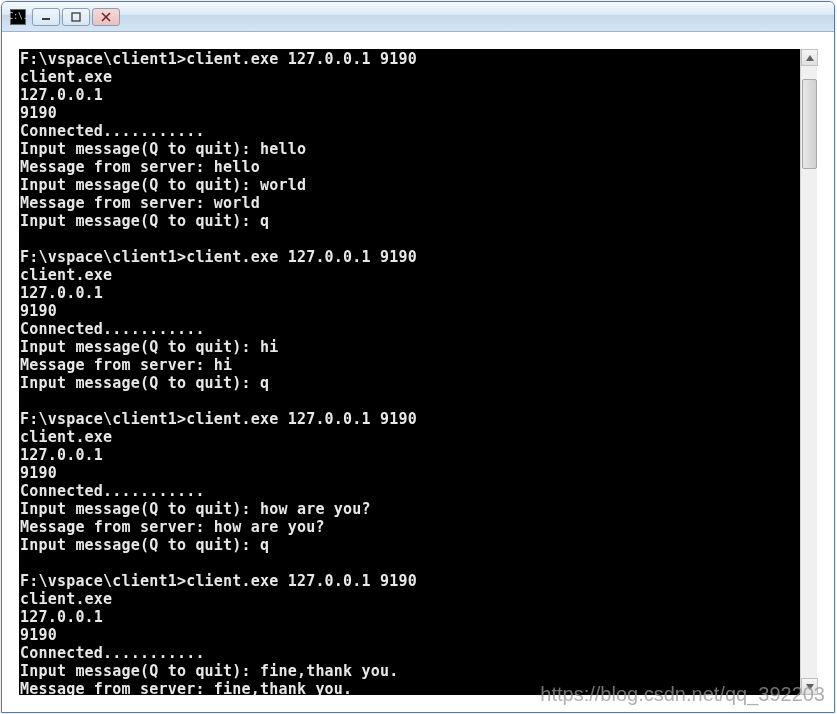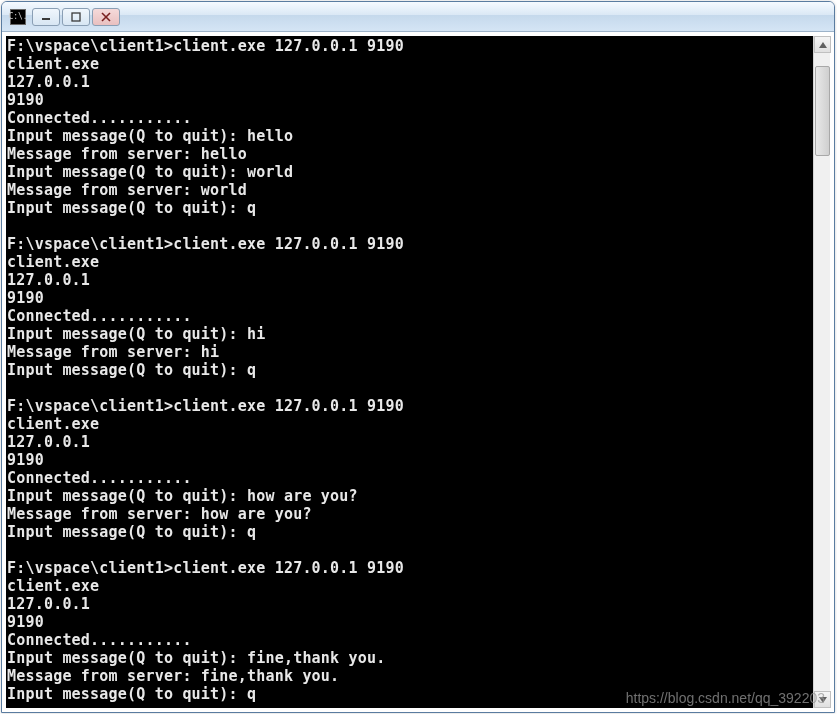--- a/index.html
+++ b/index.html
@@ -64,21 +64,21 @@
       justify-content: center;
       cursor: pointer;
     }
     .win-btn svg { display: block; }
     .win-btn.close {
       background: linear-gradient(to bottom, #f5dada 0%, #e9c0c0 100%);
     }
     .client-area {
       flex: 1;
       background: #fff;
-      padding: 4px;
+      padding: 17px;
       display: flex;
       overflow: hidden;
     }
     .terminal {
       flex: 1;
       background: #000;
       color: #e8e8e8;
       font-family: "SimSun", "NSimSun", "Consolas", monospace;
       font-size: 15px;
       line-height: 18px;
@@ -114,21 +114,21 @@
       height: 90px;
       background: linear-gradient(to right, #e8e8e8, #cfcfcf);
       border: 1px solid #a8a8a8;
       border-radius: 2px;
       cursor: pointer;
     }
     .watermark {
       position: absolute;
       right: 12px;
       bottom: 8px;
-      font-size: 14px;
+      font-size: 20px;
       color: rgba(150,150,150,0.75);
       font-family: Arial, sans-serif;
       pointer-events: none;
     }
     .tline { display: block; }
   </style>
 </head>
 <body>
 
 <div class="window">

